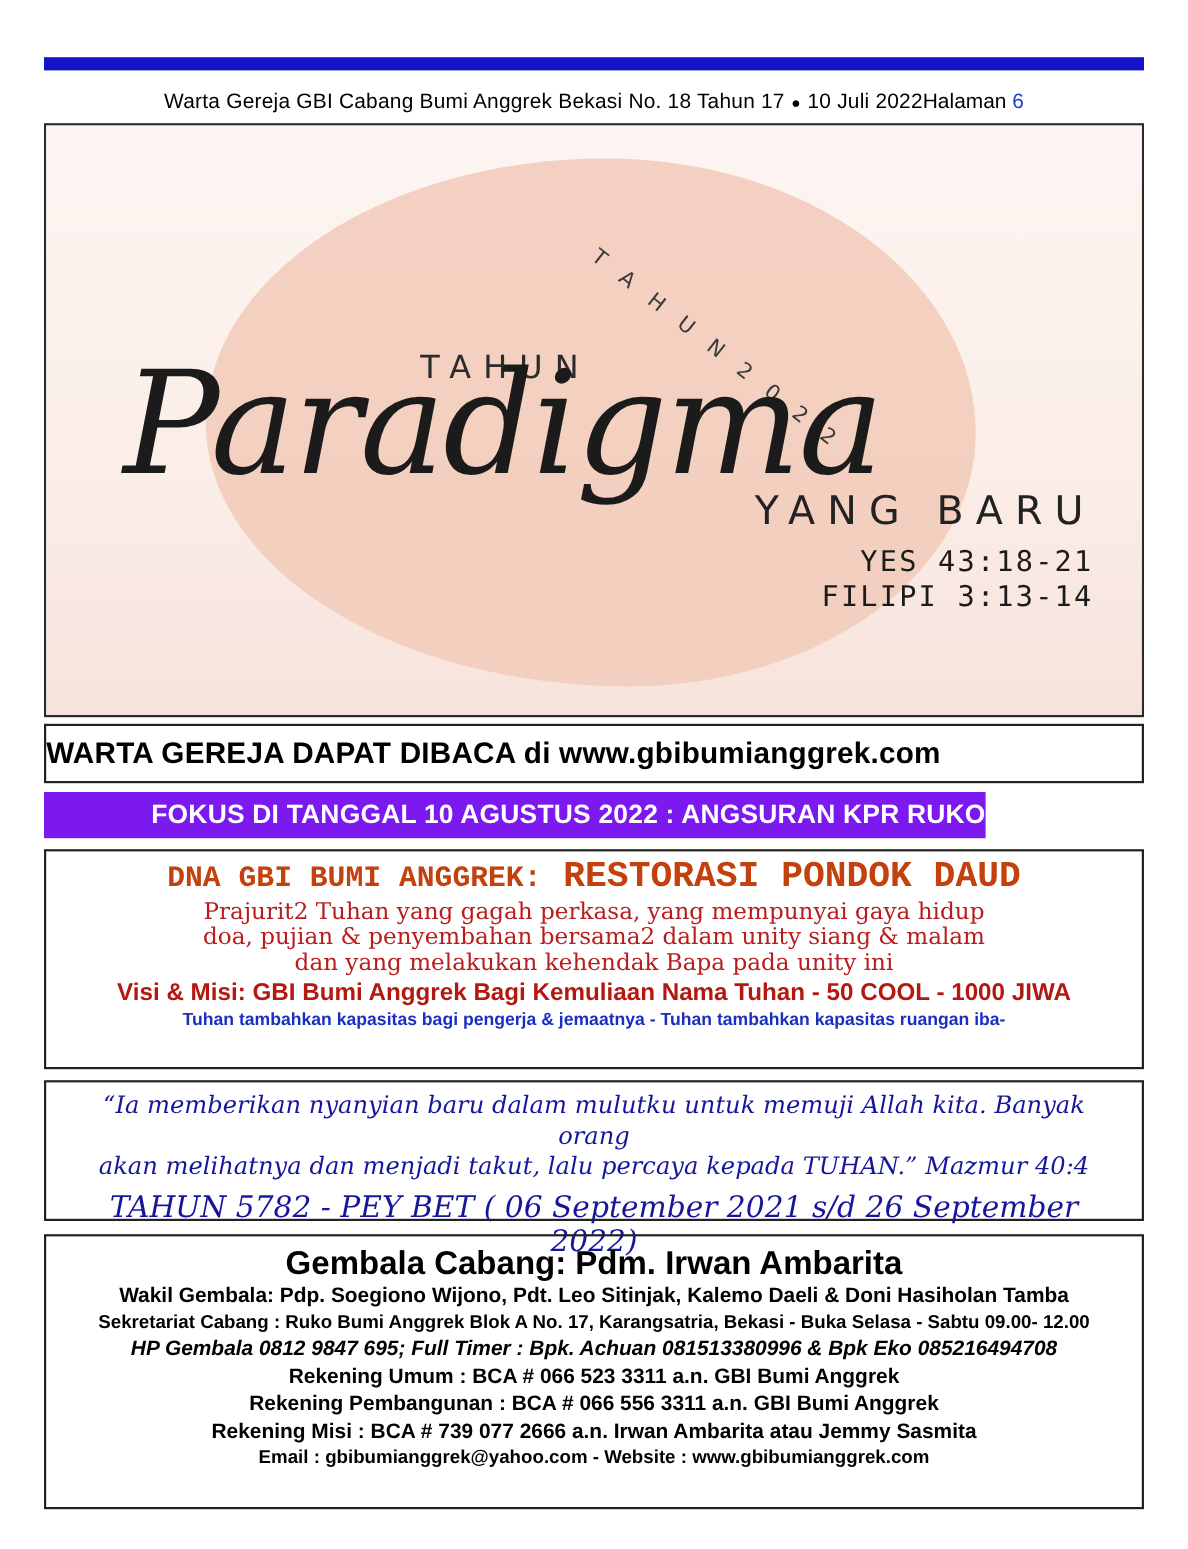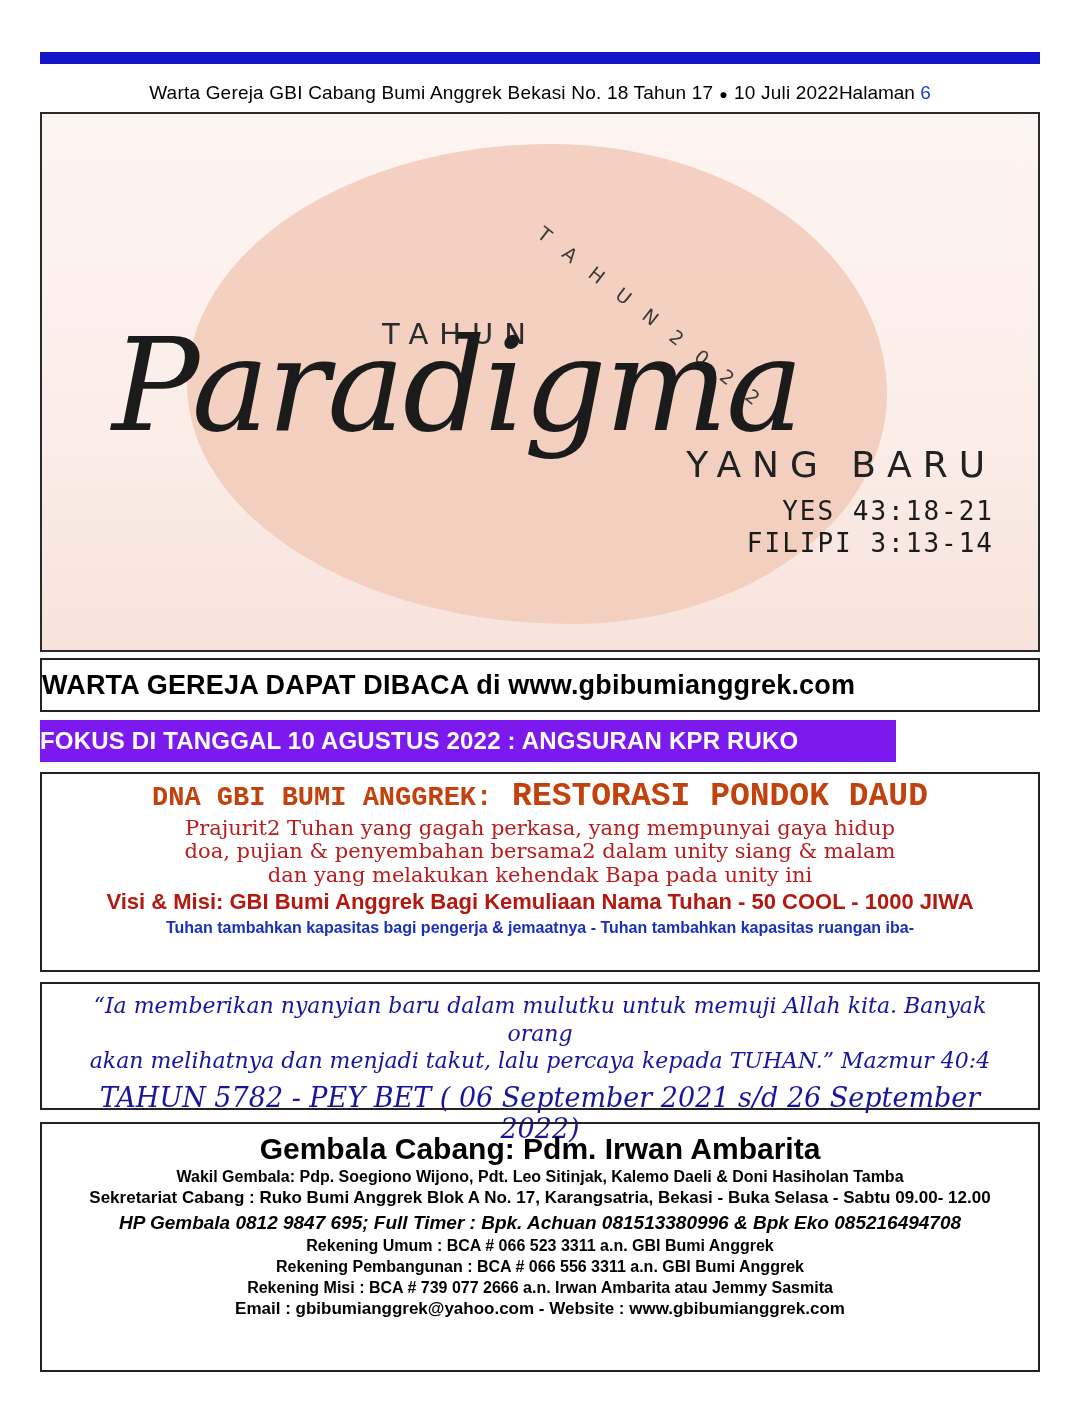--- a/index.html
+++ b/index.html
@@ -176,21 +176,21 @@
   
   .focus-bar {
     position: absolute;
     left: 40px;
     top: 720px;
     width: 856px;
     height: 42px;
     background: #7b19ef;
     display: flex;
     align-items: center;
-    justify-content: flex-start;
+    justify-content: flex-end;
   }
   .focus-bar .txt {
     color: #ffffff;
     font-size: 24px;
     font-weight: bold;
     letter-spacing: 0.2px;
   }
 
   
   .dna-box {
@@ -275,21 +275,21 @@
     padding: 6px 12px;
     text-align: center;
   }
   .gembala {
     font-size: 30px;
     font-weight: bold;
     color: #000;
     margin-top: 2px;
   }
   .info-line {
-    font-size: 16px;
+    font-size: 19px;
     font-weight: bold;
     color: #000;
     line-height: 1.32;
   }
   .info-line.sm {
     font-size: 17px;
   }
   .info-line.italic {
     font-style: italic;
     font-size: 19px;

